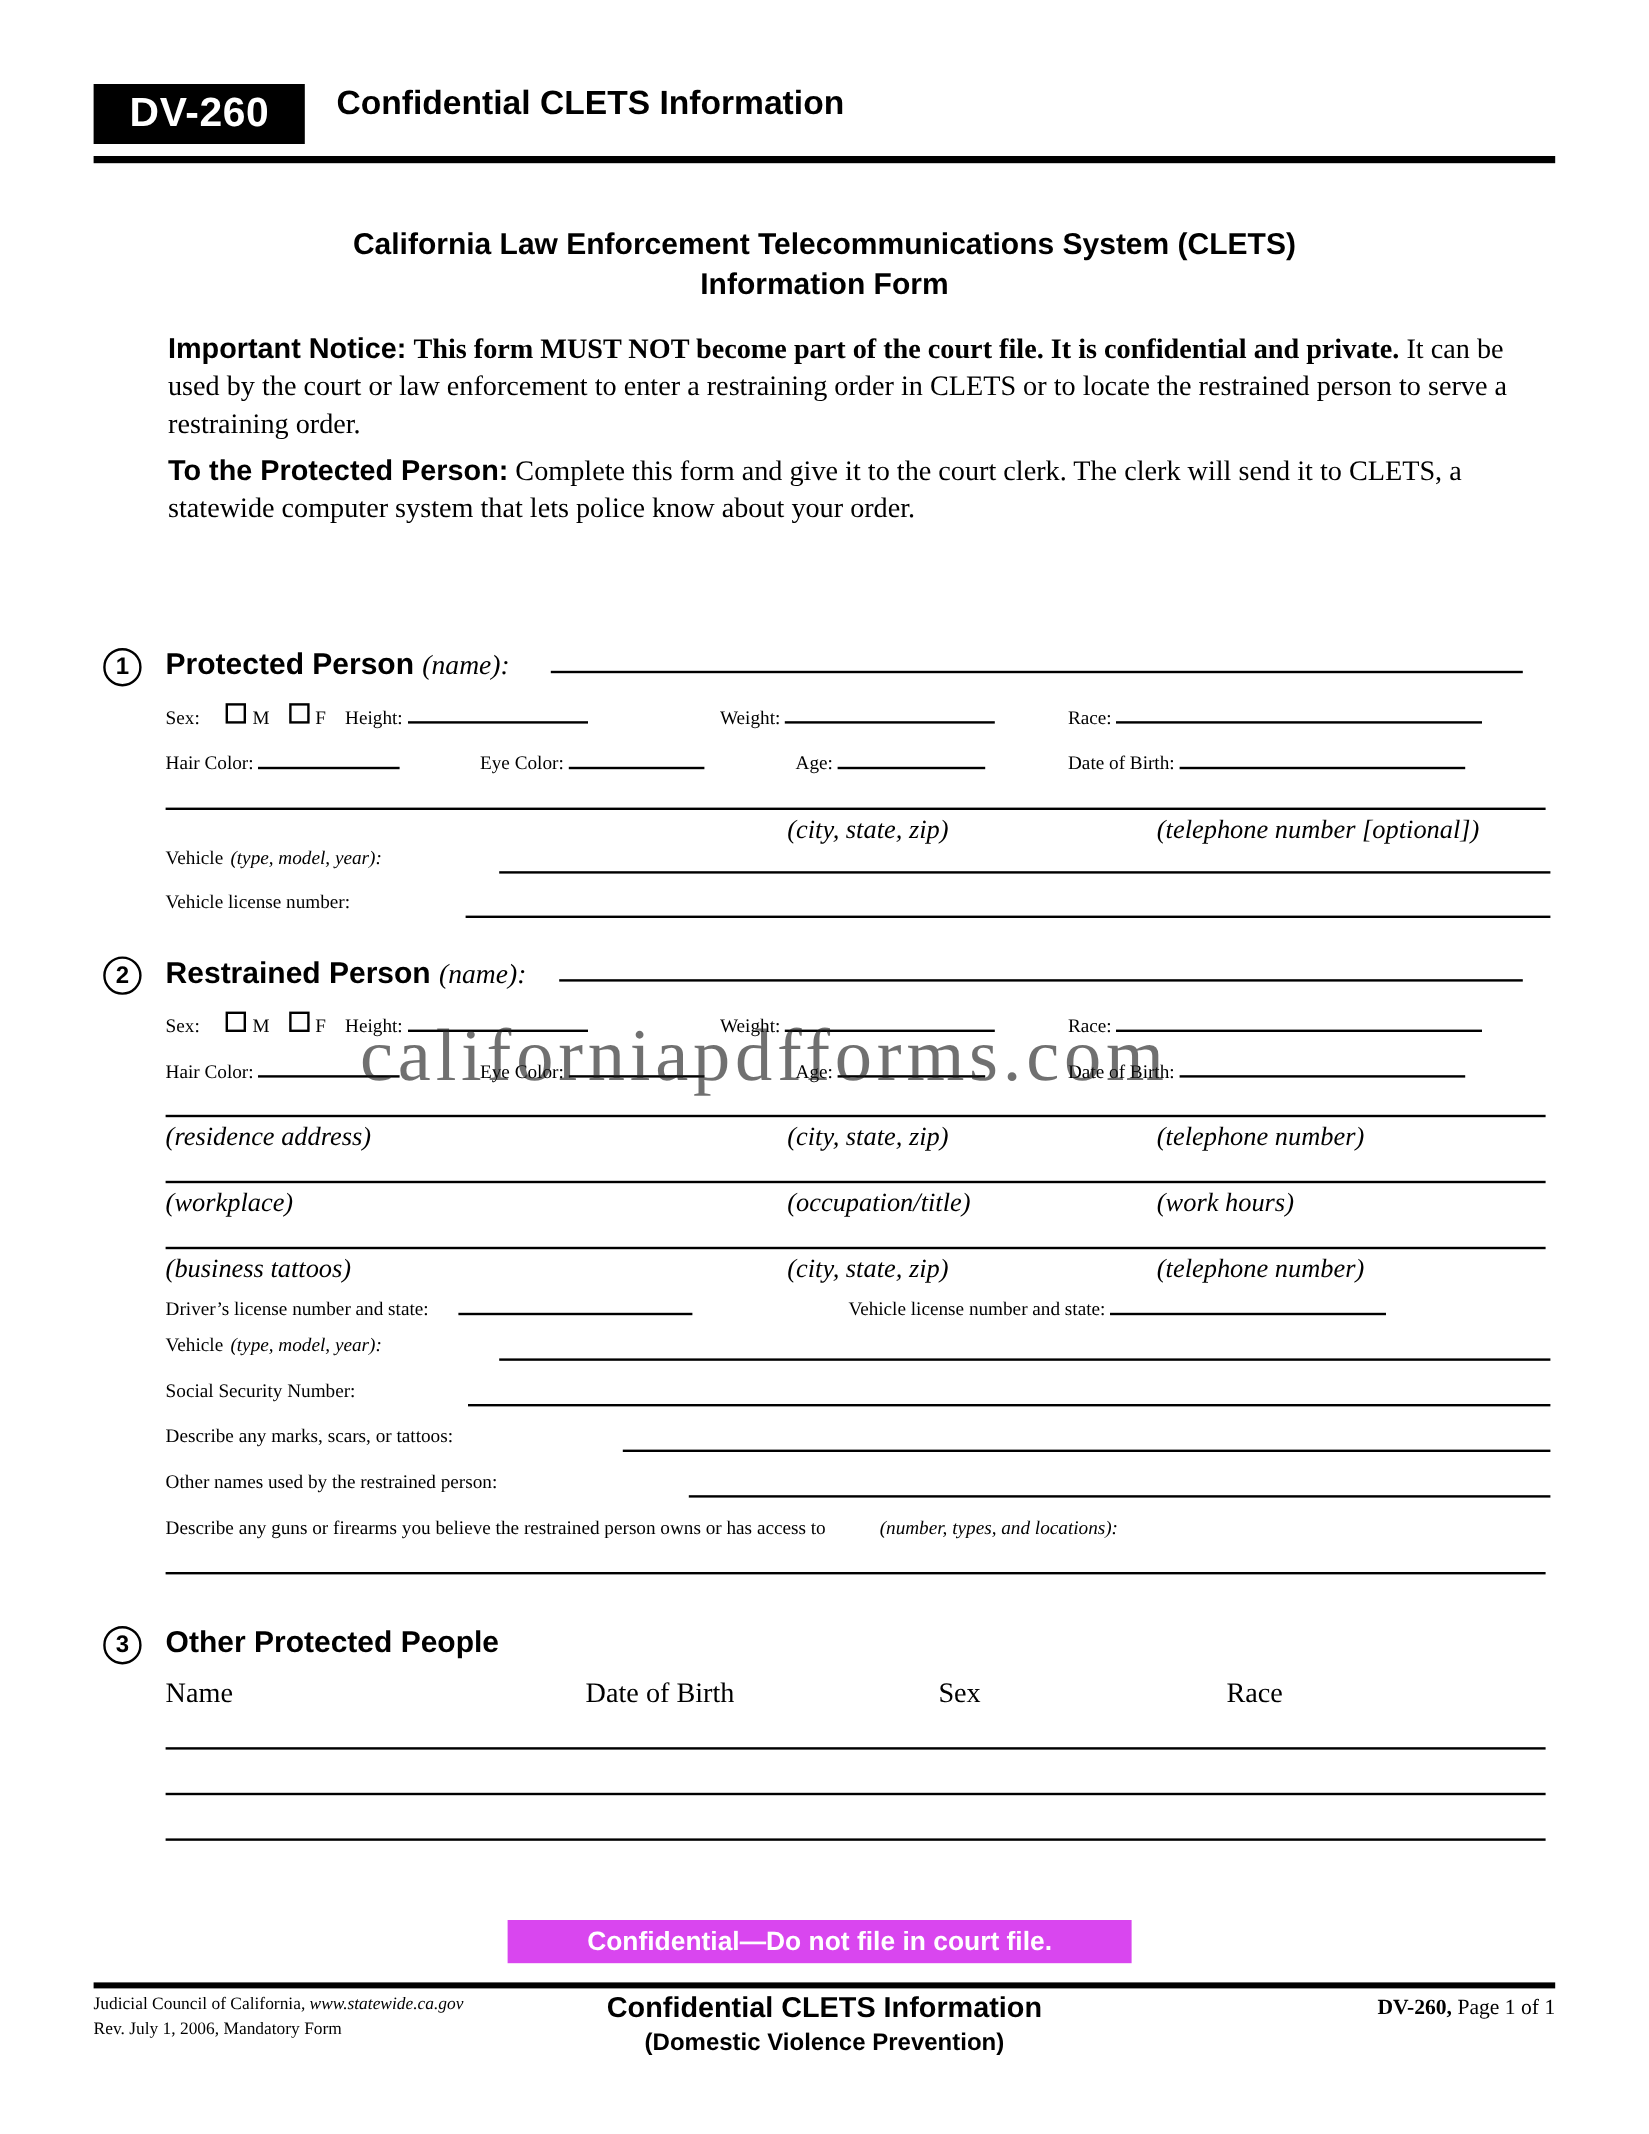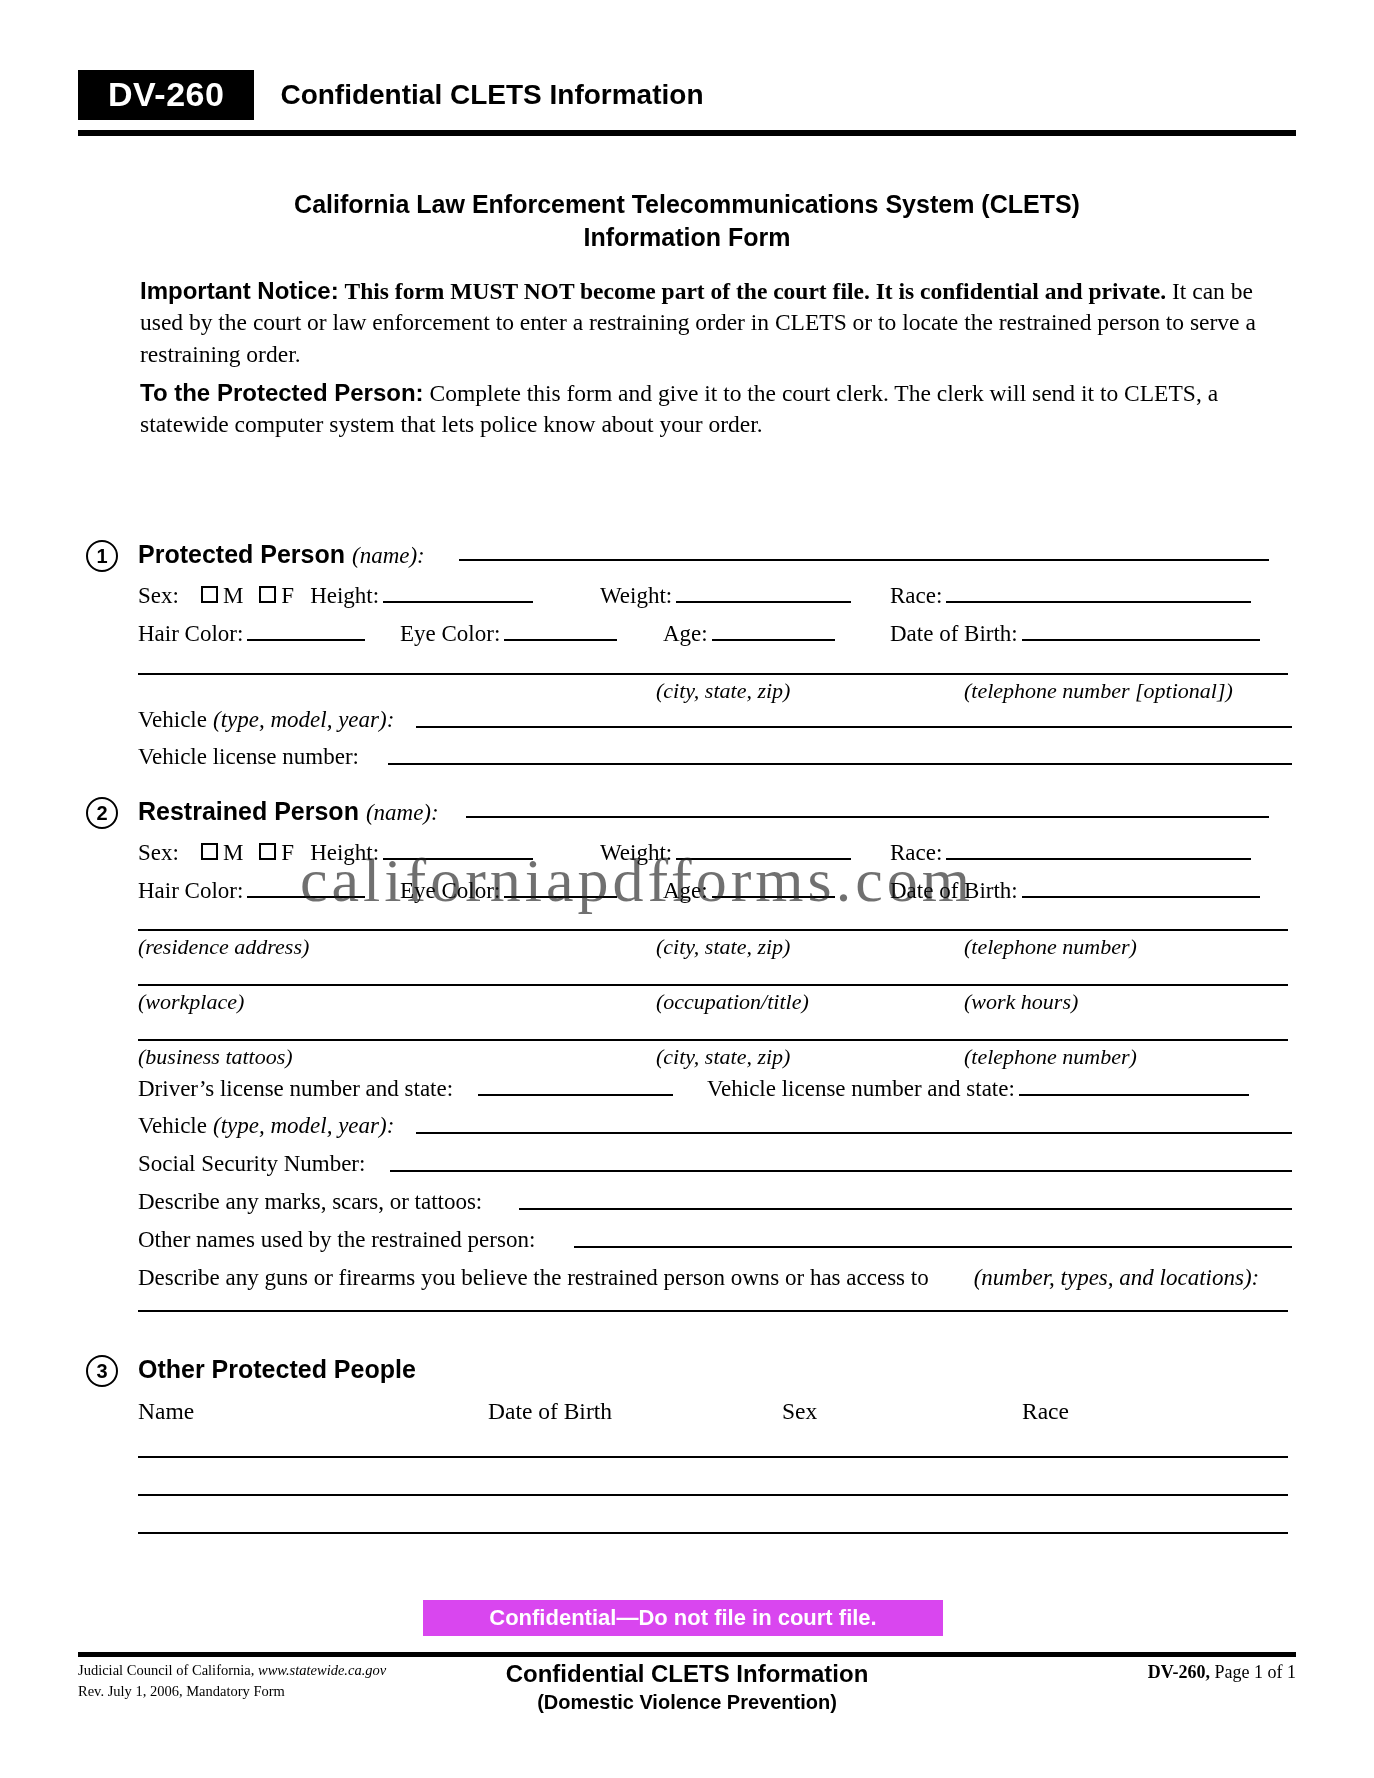--- a/index.html
+++ b/index.html
@@ -21,21 +21,21 @@
     letter-spacing:4px;
     color:#1a1a1a;
     opacity:.62;
     white-space:nowrap;
     pointer-events:none;
     z-index:50;
   }
 
   
   .hdr{ position:absolute; left:78px; top:70px; width:1218px; }
-  .hdr-row{ display:flex; align-items:center; }
+  .hdr-row{ display:flex; align-items:flex-start; }
   .formnum{
     background:#000; color:#fff;
     font-family:"Liberation Sans", sans-serif;
     font-weight:bold; font-size:34px;
     padding:7px 30px 9px 30px;
     letter-spacing:.5px;
     line-height:1;
   }
   .hdr-title{
     font-family:"Liberation Sans", sans-serif;
@@ -83,21 +83,21 @@
     font-family:"Liberation Sans", sans-serif;
     font-weight:bold; font-size:25px;
     white-space:nowrap;
   }
   .sec-head .it{
     font-family:"Liberation Serif", serif;
     font-weight:normal; font-style:italic; font-size:23px;
   }
 
   
-  .row{ position:absolute; font-size:23px; white-space:nowrap; display:flex; align-items:baseline; }
+  .row{ position:absolute; font-size:16px; white-space:nowrap; display:flex; align-items:baseline; }
   .lbl{ white-space:nowrap; }
   .it{ font-style:italic; }
   .ul{ border-bottom:2px solid #000; display:inline-block; height:19px; margin:0 4px; }
 
   
   .hrule{ position:absolute; border-top:2.5px solid #000; }
 
   
   .cap3{ position:absolute; font-size:22px; font-style:italic; }
   .cap3 span{ position:absolute; white-space:nowrap; }

